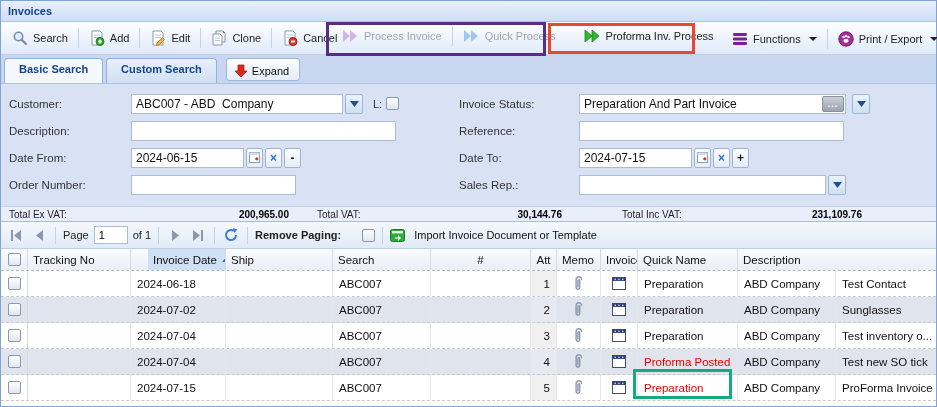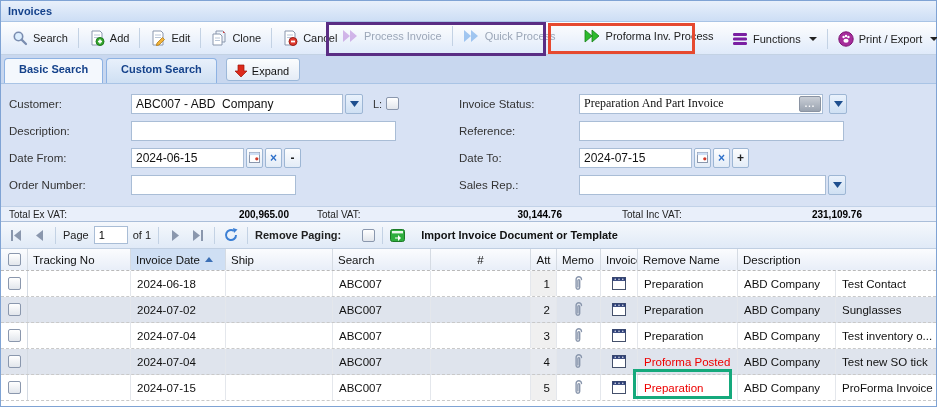--- a/index.html
+++ b/index.html
@@ -134,38 +134,38 @@
   
   .pagingbar {
     height: 27px;
     background: linear-gradient(#f5f8fc, #e0eaf7);
     border-bottom: 1px solid #c0cfe2;
     display: flex; align-items: center; padding: 0 6px; gap: 5px;
   }
   .pgbtn { width: 18px; height: 18px; display: flex; align-items: center; justify-content: center; cursor: pointer; }
   .pg-sep { width: 1px; height: 17px; background: #c3d2e4; margin: 0 2px; }
   .page-input { width: 34px; height: 18px; border: 1px solid #a9bdd6; padding: 0 4px; font-size: 11px; }
-  .import-link { display: flex; align-items: center; gap: 16px; cursor: pointer; color: #111; font-weight: bold; }
+  .import-link { display: flex; align-items: center; gap: 9px; cursor: pointer; color: #111; }
 
   
   .grid-head, .trow {
     display: grid;
     grid-template-columns: 27px 103px 95px 107px 98px 100px 26px 44px 37px 100px 98px 1fr;
   }
   .grid-head {
     height: 22px;
     background: linear-gradient(#fbfcfe,#e8eef8);
     border-bottom: 1px dashed #b9b9b9;
   }
   .hcell {
     display: flex; align-items: center; padding: 0 5px;
     border-right: 1px solid #d5dbe3; color: #111; font-size: 11.5px;
     overflow: hidden; white-space: nowrap; cursor: pointer;
   }
-  .hcell.sorted { background: #cfdff4; }
+  .hcell.sorted { background: #cfdff4; margin-left: 17px; }
   .hcell.center { justify-content: center; }
   .trow { height: 26px; border-bottom: 1px dashed #c9c9c9; background: #fff; cursor: pointer; }
   .trow.alt { background: #dfe4ed; }
   .cell {
     display: flex; align-items: center; padding: 0 6px;
     border-right: 1px solid #e4e7ec; font-size: 11.5px; color: #111;
     overflow: hidden; white-space: nowrap;
   }
   .cell.center { justify-content: center; }
   .cell.right { justify-content: flex-end; }
@@ -336,21 +336,21 @@
             <polygon points="0,0 9,0 4.5,6" fill="#1e4f8f"></polygon>
           </svg>
       </span>
       <span class="lcheck">
         <span>L:</span>
         <span class="checkbox"></span>
       </span>
     </div>
     <div class="flabel">Invoice Status:</div>
     <div class="fieldwrap">
-      <input class="txt" style="width: 244px; font-family: Liberation Serif, serif;" value="Preparation And Part Invoice">
+      <input class="txt" style="width: 267px;" value="Preparation And Part Invoice">
       <span class="dots-btn">...</span>
       <span class="combo-arrow">
         <svg width="9" height="6">
             <polygon points="0,0 9,0 4.5,6" fill="#1e4f8f"></polygon>
           </svg>
       </span>
     </div>
 
     <div class="flabel">Description:</div>
     <div class="fieldwrap">
@@ -471,21 +471,21 @@
     <div class="hcell sorted">
       <span>Invoice Date</span>
       <span class="sort-tri"></span>
     </div>
     <div class="hcell">Ship</div>
     <div class="hcell">Search</div>
     <div class="hcell center">#</div>
     <div class="hcell center">Att</div>
     <div class="hcell">Memo</div>
     <div class="hcell">Invoice Status</div>
-    <div class="hcell">Remove Name</div>
+    <div class="hcell">Quick Name</div>
     <div class="hcell" style="border-right:none">Description</div>
   </div>
 
   <div class="trow">
     <div class="selcell">
         <span class="checkbox"></span>
       </div>
     <div class="cell"></div>
     <div class="cell">2024-06-18</div>
     <div class="cell"></div>

